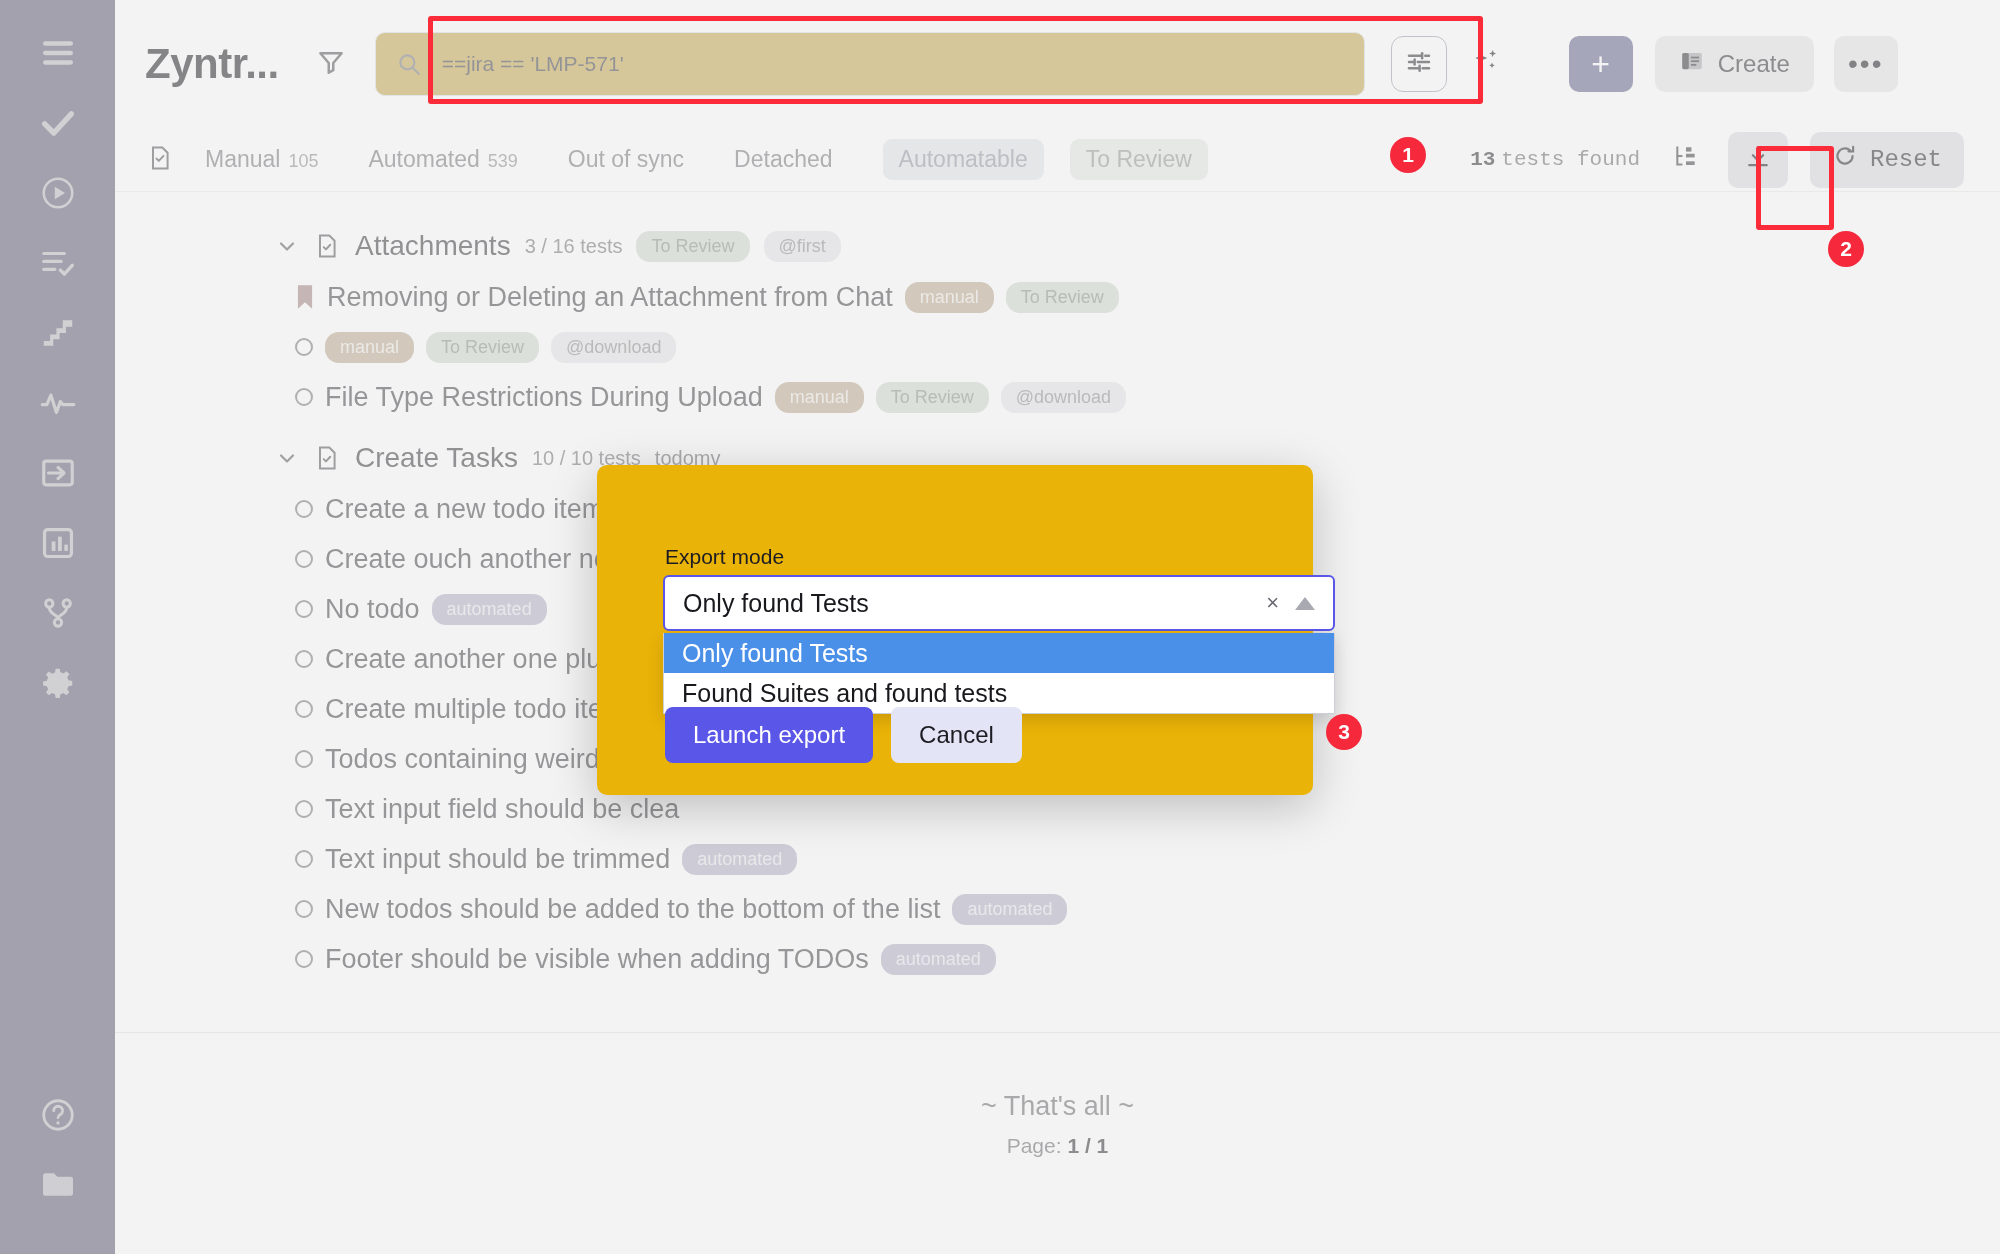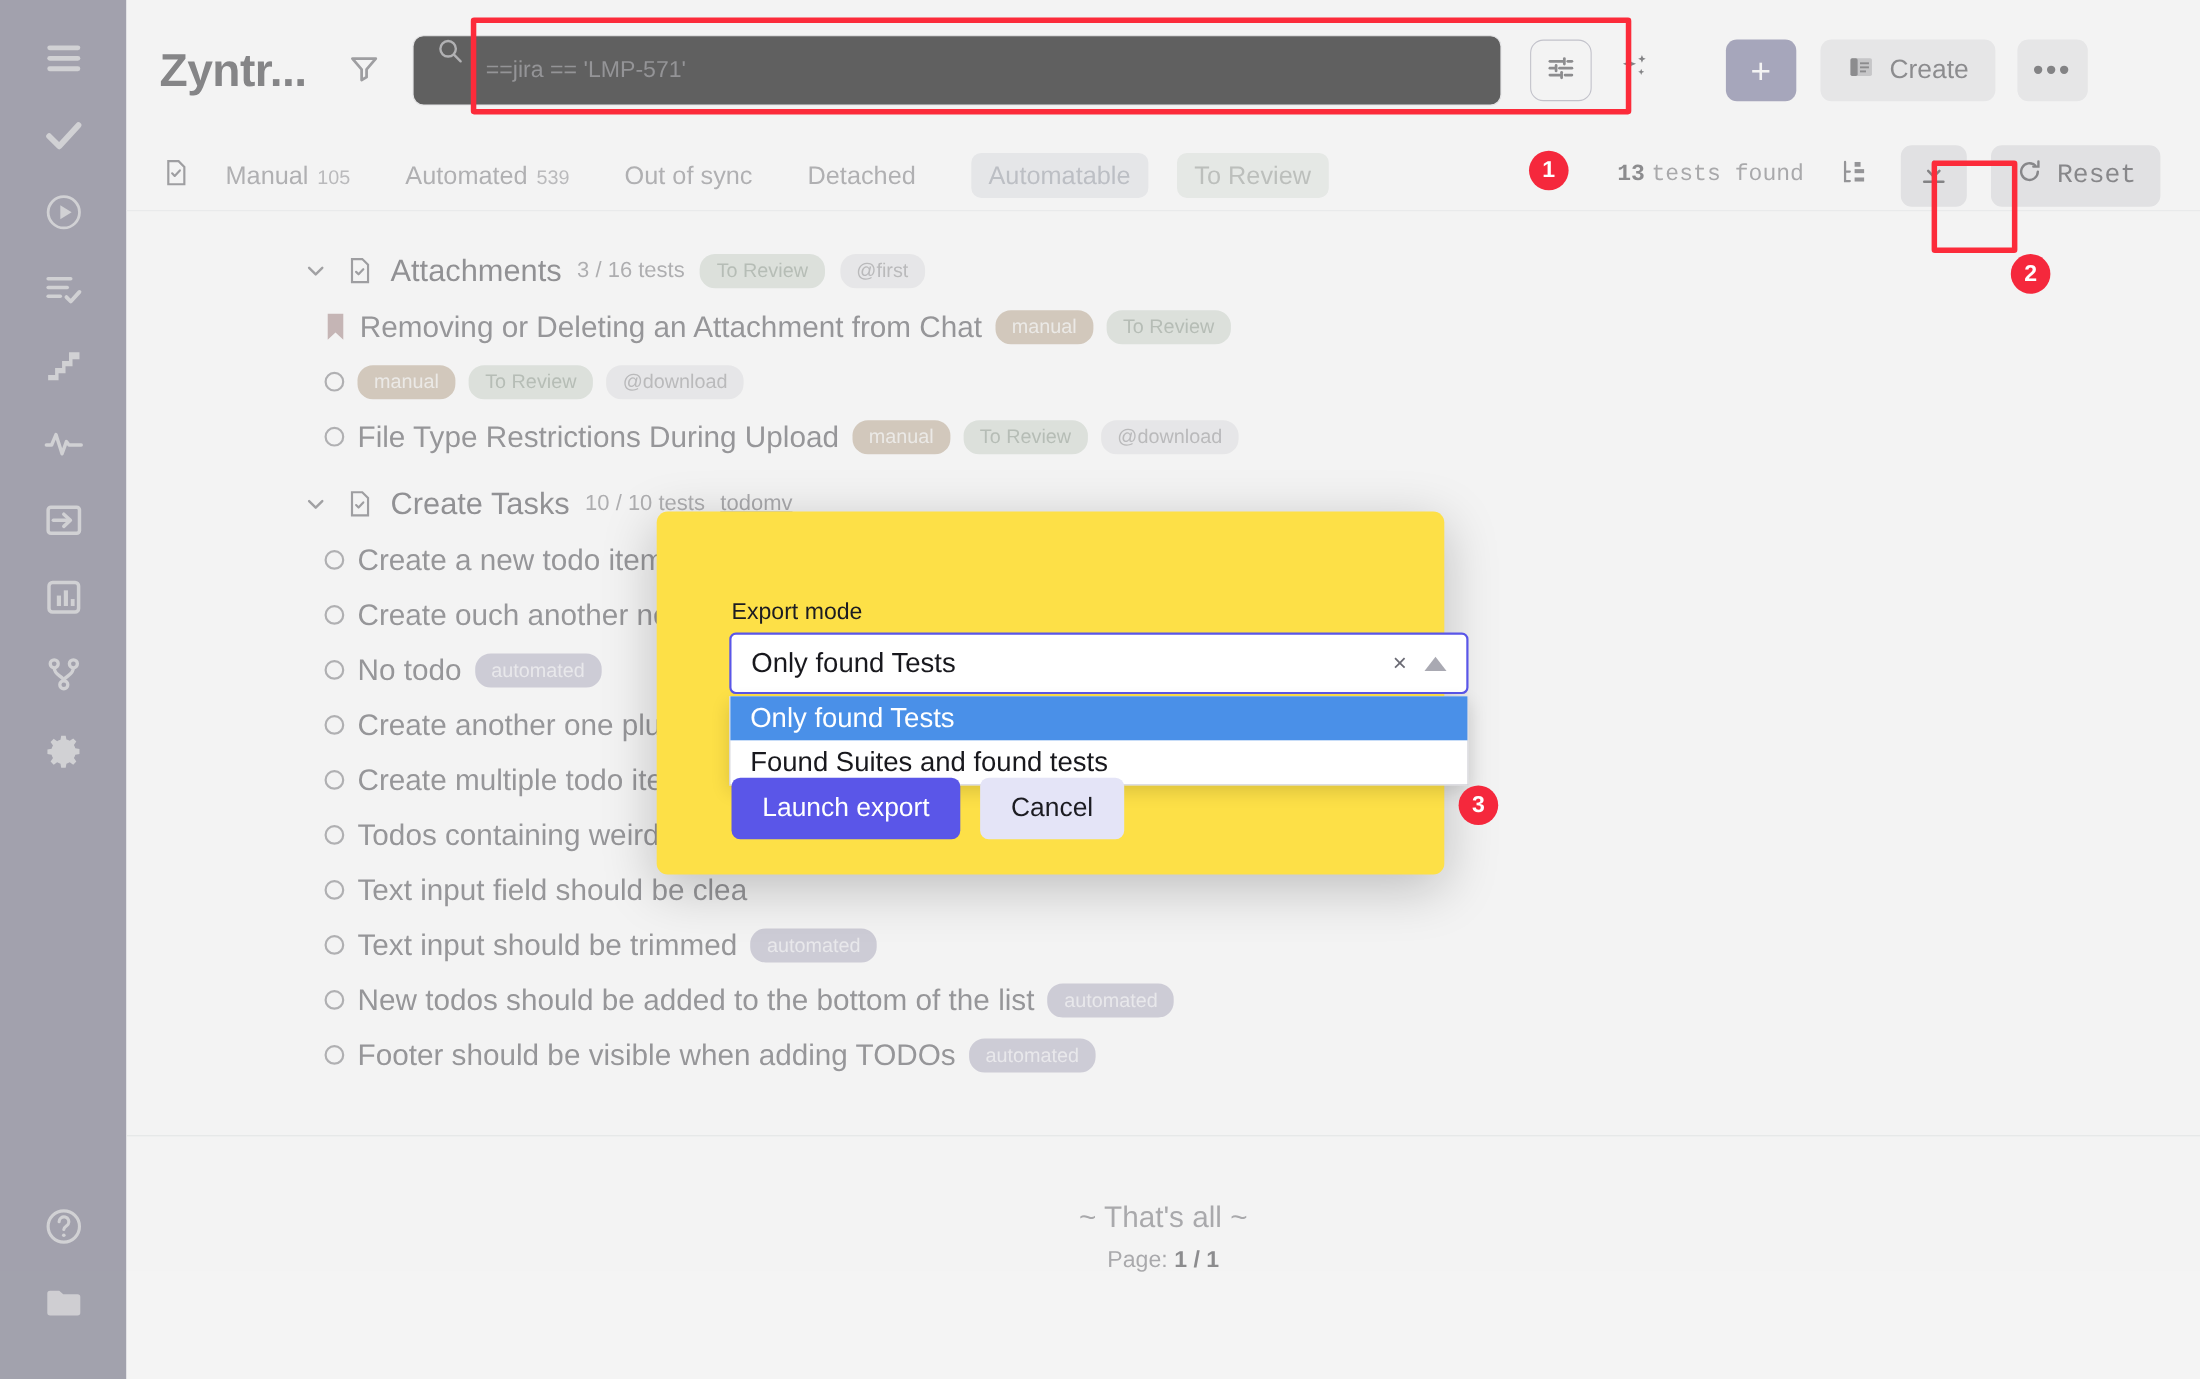--- a/index.html
+++ b/index.html
@@ -80,22 +80,23 @@
     color: #6b6b75;
     margin-right: 16px;
   }
   .search-wrap {
     flex: 1 1 auto;
     max-width: 990px;
     height: 64px;
     border: 1px solid #e3e3e8;
     border-radius: 10px;
     display: flex;
+    align-items: center;
     padding: 0 20px;
-    background: #000000;
+    background: #eab308;
   }
   .search-icon { color: #8b8b95; margin-right: 18px; display:flex; }
   .search-input {
     border: none; outline: none;
     font-size: 21px;
     font-family: "Liberation Sans", sans-serif;
     color: #5a5a64;
     background: transparent;
     width: 100%;
   }
@@ -279,21 +280,21 @@
   }
   .tail-all { font-size: 27px; color: #7f7f88; }
   .tail-page { font-size: 21px; color: #7f7f88; margin-top: 12px; }
   .tail-page b { color: #4b4b55; }
 
   
   .modal {
     position: absolute;
     left: 597px; top: 465px;
     width: 716px; height: 330px;
-    background: #fde047;
+    background: #eab308;
     border-radius: 10px;
     box-shadow: 0 12px 48px rgba(0,0,0,0.22);
     z-index: 50;
   }
   .modal-label {
     position: absolute;
     left: 68px; top: 80px;
     font-size: 21px;
     color: #1c1c22;
   }

